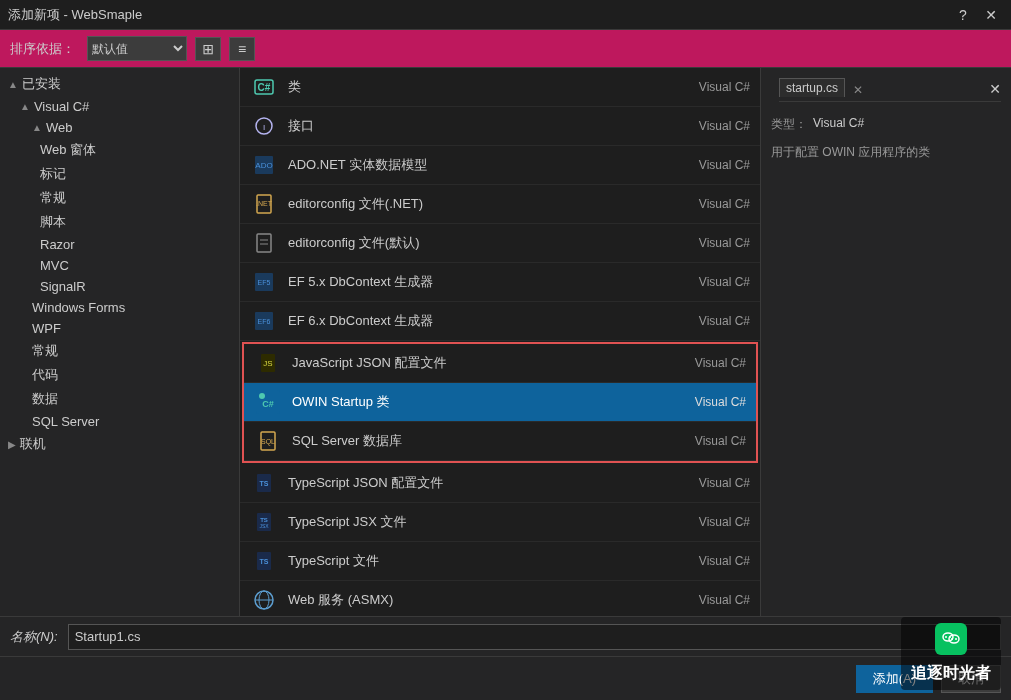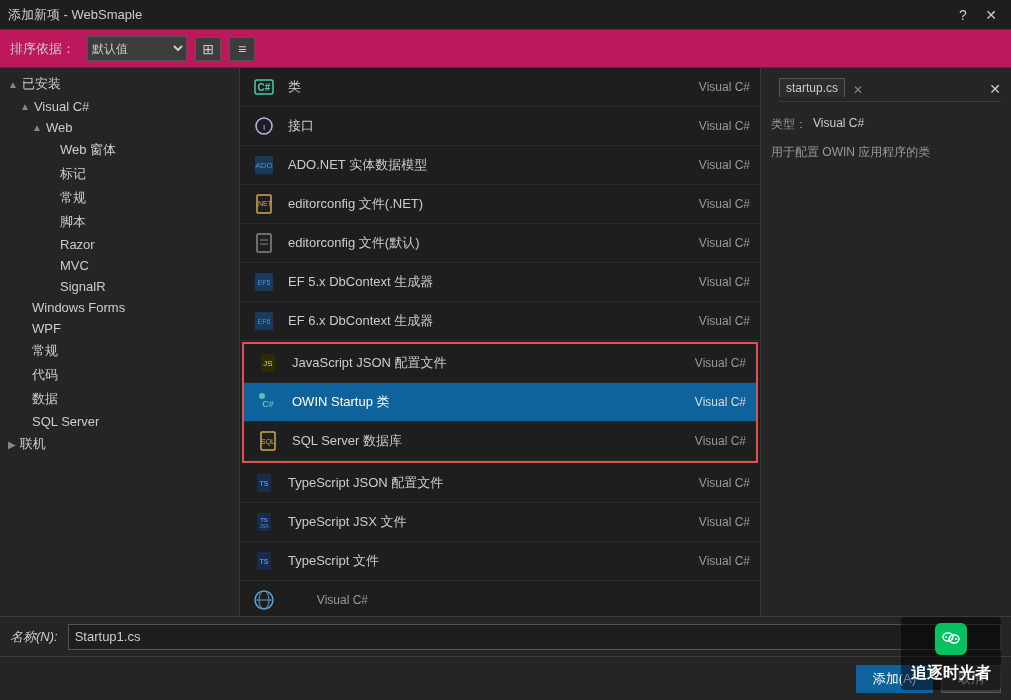--- a/index.html
+++ b/index.html
@@ -92,21 +92,21 @@
       color: #ccc;
       font-size: 13px;
       display: flex;
       align-items: center;
       gap: 4px;
     }
     .tree-item .arrow { font-size: 10px; color: #888; }
     .tree-item.level-0 { padding-left: 8px; }
     .tree-item.level-1 { padding-left: 20px; }
     .tree-item.level-2 { padding-left: 32px; }
-    .tree-item.level-3 { padding-left: 60px; }
+    .tree-item.level-3 { padding-left: 40px; }
 
     
     .main-list {
       flex: 1;
       background: #1e1e1e;
       overflow-y: auto;
       border-right: 1px solid #3a3a3a;
     }
     .list-item {
       display: flex;
@@ -509,20 +509,21 @@
       </div>
 
       <div class="list-item">
         <div class="item-icon icon-web">
           <svg width="24" height="24" viewBox="0 0 24 24">
               <circle cx="12" cy="12" r="9" fill="none" stroke="#5c9dcf" stroke-width="1.5"></circle>
               <ellipse cx="12" cy="12" rx="5" ry="9" fill="none" stroke="#5c9dcf" stroke-width="1"></ellipse>
               <line x1="3" y1="12" x2="21" y2="12" stroke="#5c9dcf" stroke-width="1"></line>
             </svg>
         </div>
+        <span class="item-name">Web 服务 (ASMX)</span>
         <span class="item-category">Visual C#</span>
       </div>
 
     </div>
 
     <div class="right-panel">
       <div class="right-panel-tab">
         <span class="right-panel-tab-label">startup.cs</span>
         <span class="right-panel-tab-close">✕</span>
         <span class="right-panel-close-x">✕</span>

